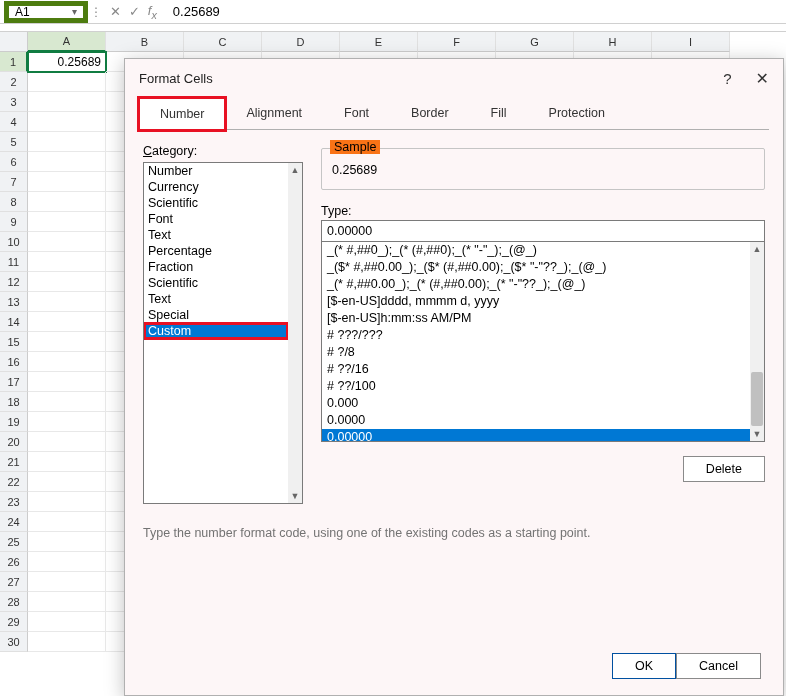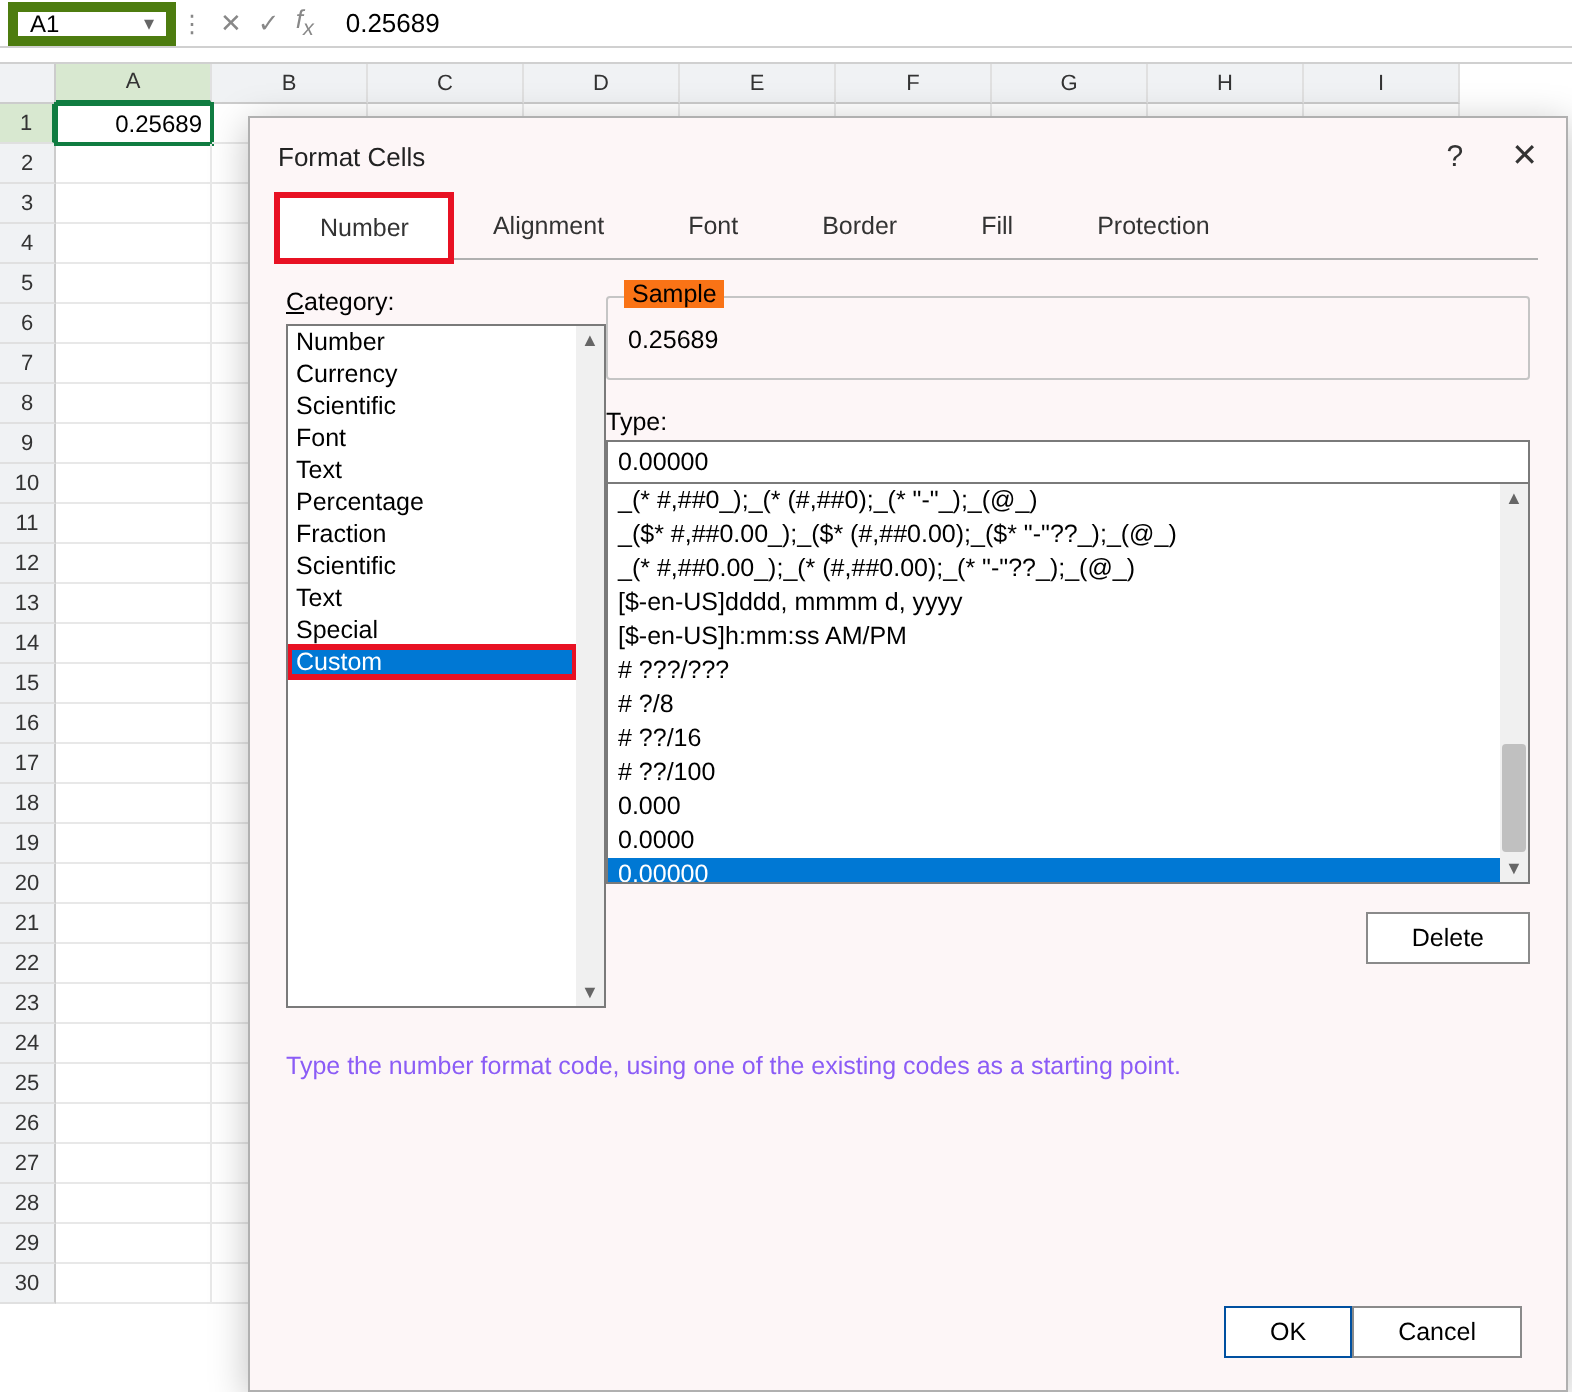--- a/index.html
+++ b/index.html
@@ -43,21 +43,21 @@
 
     .tabs { display: flex; padding: 0 14px; gap: 0; }
     .tab { padding: 8px 20px; font-size: 12.5px; color: #333; border: 1px solid transparent; border-bottom: none; cursor: default; background: transparent; }
     .tab.active { background: #fff; border-color: #b0b0b0; border-bottom: 1px solid #fff; position: relative; top: 1px; }
     .tab.highlight { outline: 3px solid #e81123; outline-offset: -1px; }
     .tab-underline { height: 1px; background: #b0b0b0; margin: 0 14px; }
 
     .dialog-body { flex: 1; background: #fff; margin: 0 14px 14px 14px; padding: 14px 10px 10px 10px; position: relative; border: 0; }
     .dialog .dialog-body { background: transparent; margin: 0; padding: 14px 18px 14px 18px; }
 
-    .category-area { display: flex; height: 360px; }
+    .category-area { display: flex; gap: 18px; height: 360px; }
     .cat-label { font-size: 12.5px; margin-bottom: 4px; display: block; }
     .cat-label .ul { text-decoration: underline; }
 
     .listbox-wrap { width: 160px; display: flex; flex-direction: column; }
     .listbox { border: 1px solid #7a7a7a; background: #fff; flex: 1; position: relative; overflow: hidden; }
     .listbox-inner { position: absolute; inset: 0 14px 0 0; overflow-y: hidden; }
     .list-item { padding: 1px 4px; font-size: 12.5px; cursor: default; }
     .list-item.selected { background: #0078d4; color: #fff; }
     .list-item.highlight { outline: 3px solid #e81123; outline-offset: -2px; }
     .listbox .scrollbar { position: absolute; right: 0; top: 0; bottom: 0; width: 14px; background: #f0f0f0; display: flex; flex-direction: column; justify-content: space-between; align-items: center; }
@@ -74,21 +74,21 @@
     .formatlist { border: 1px solid #7a7a7a; border-top: none; background: #fff; height: 200px; position: relative; overflow: hidden; }
     .formatlist-inner { position: absolute; inset: 0 14px 0 0; overflow: hidden; }
     .fmt-item { padding: 0 5px; font-size: 12.5px; cursor: default; white-space: nowrap; line-height: 17px; }
     .fmt-item.selected { background: #0078d4; color: #fff; }
     .formatlist .scrollbar { position: absolute; right: 0; top: 0; bottom: 0; width: 14px; background: #f0f0f0; display: flex; flex-direction: column; justify-content: space-between; align-items: center; }
     .formatlist .sb-thumb { position: absolute; right: 1px; width: 12px; top: 130px; height: 54px; background: #c0c0c0; border-radius: 2px; }
 
     .delete-row { display: flex; justify-content: flex-end; margin-top: 14px; }
     .btn { background: #fff; border: 1px solid #8a8a8a; padding: 5px 22px; font-size: 12.5px; cursor: default; }
 
-    .hint-text { font-size: 12.5px; color: #8b5cf6; margin-top: 22px; }
+    .hint-text { font-size: 12.5px; color: #737373; margin-top: 22px; }
 
     .footer-row { position: absolute; bottom: 16px; right: 22px; display: flex; gap: 0; }
     .btn.primary { border: 1px solid #0050a0; }
   </style>
 </head>
 <body>
 
 <div class="formula-bar">
   <div class="name-box">
     <span class="name-box-text">A1</span>

